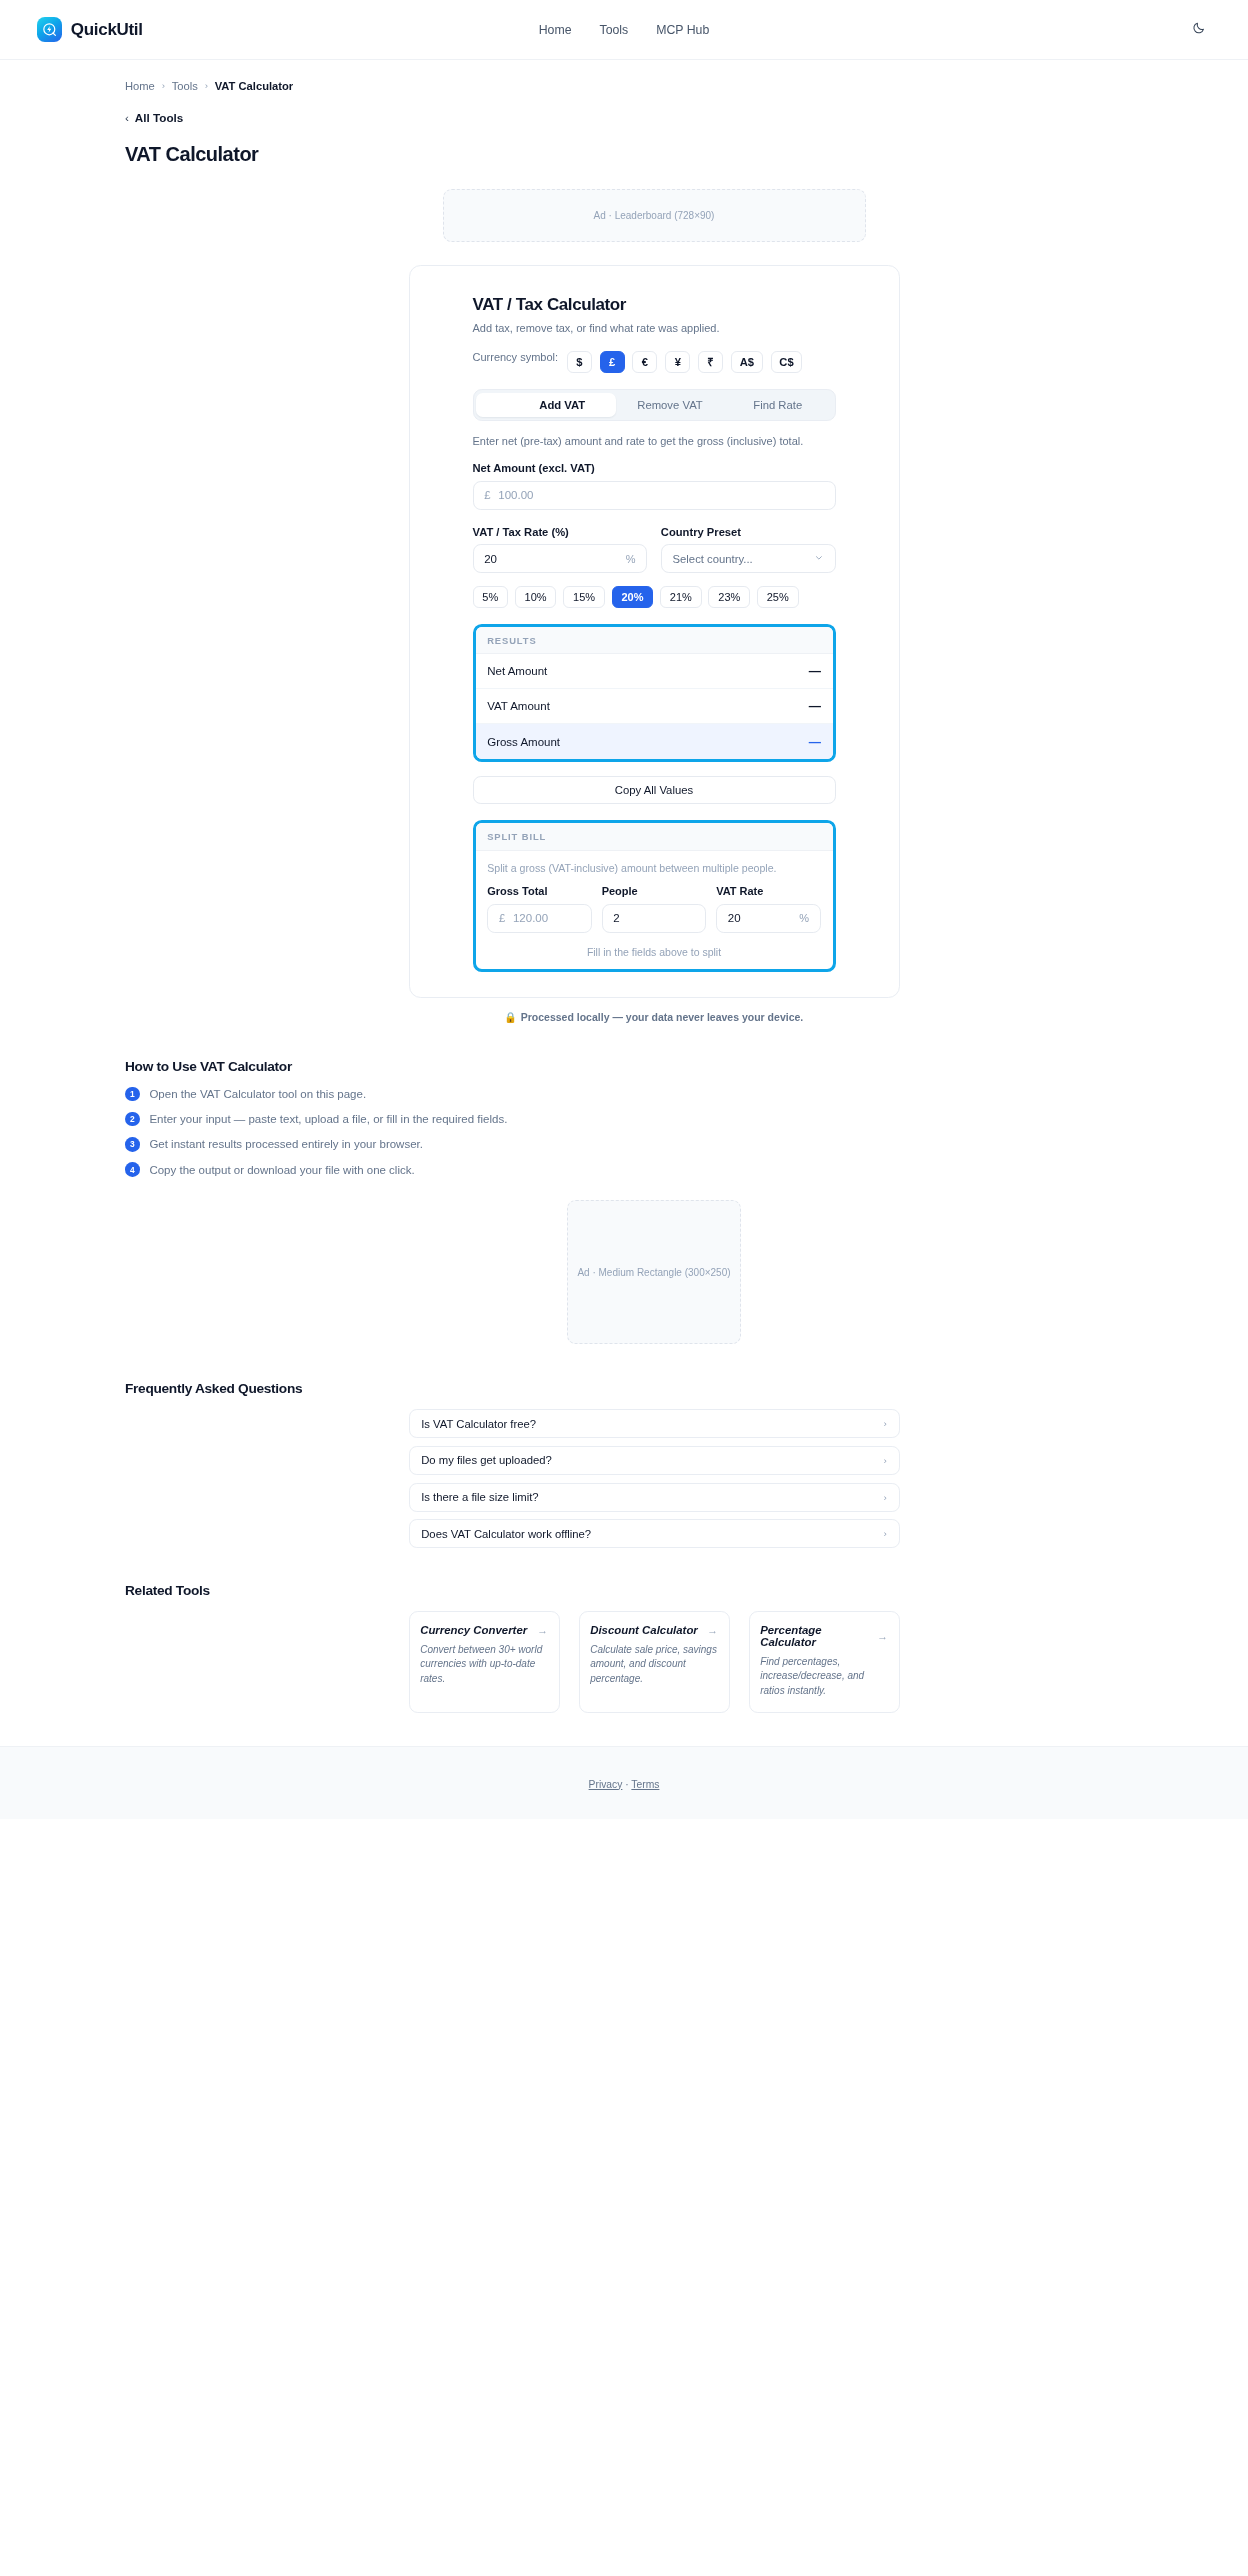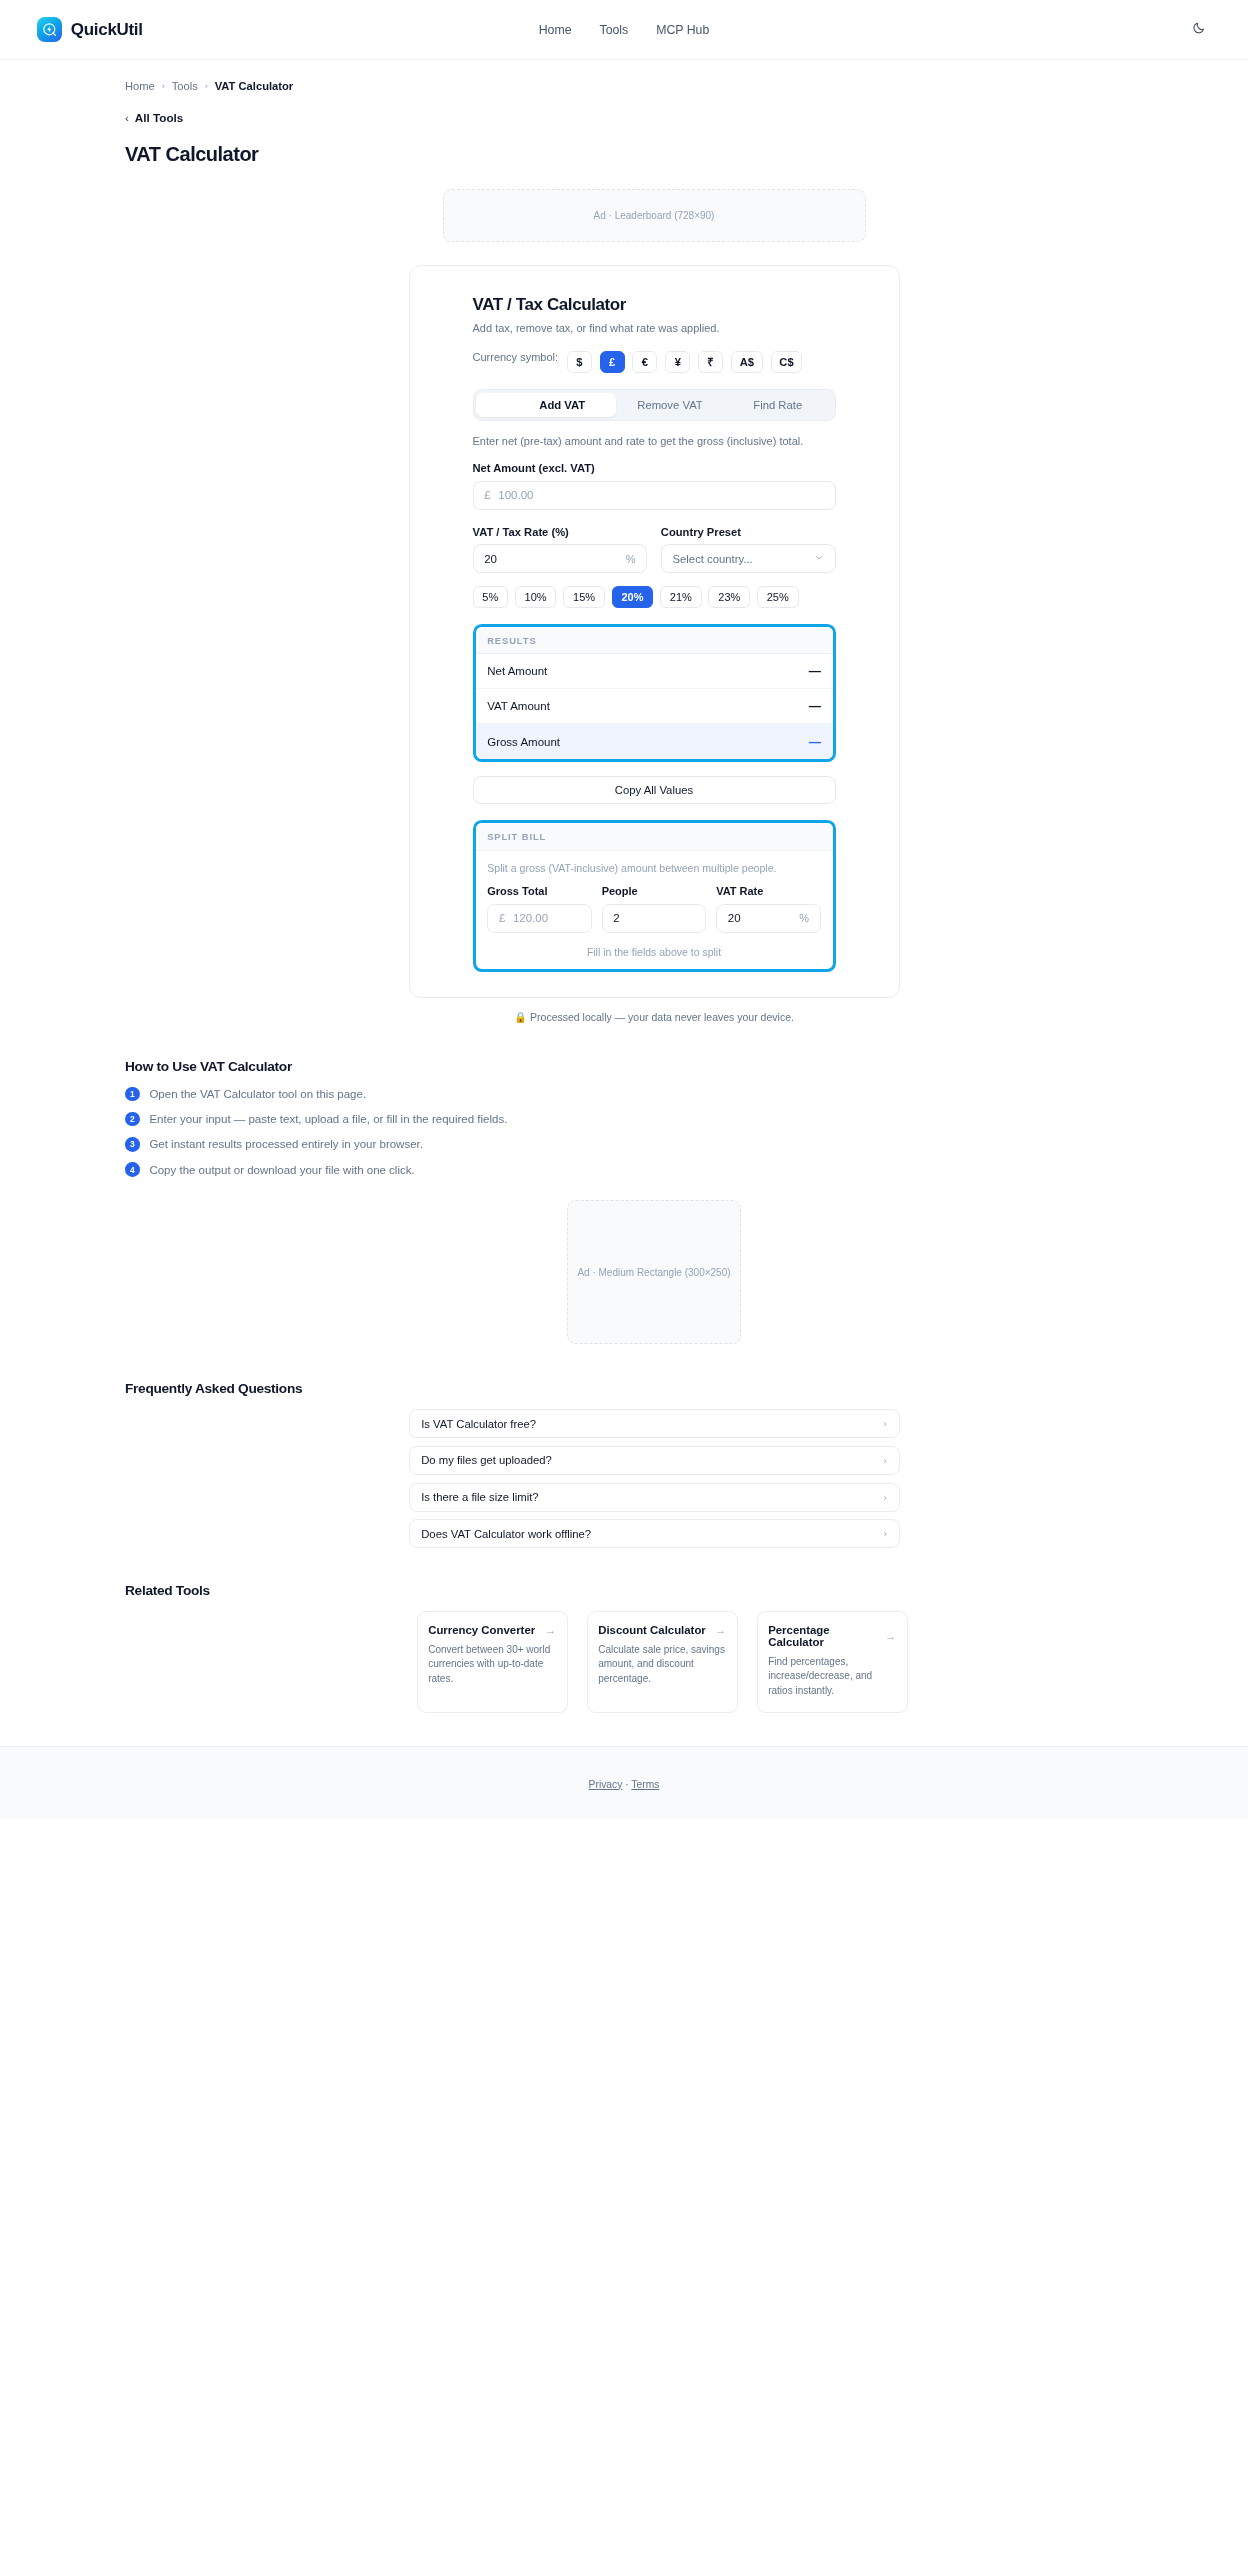--- a/index.html
+++ b/index.html
@@ -183,21 +183,21 @@
   .panel-body { padding: 11.7px; }
   .panel-desc { font-size: 10.6px; color:#94a3b8; }
   .split-cols { display:flex; gap:9.8px; margin-top: 10.7px; }
   .split-cols > div { flex:1; }
   .split-label { font-size: 11px; font-weight:700; color:#0f172a; }
   .split-note { margin-top: 12.7px; text-align:center; font-size: 10.5px; color:#94a3b8; }
 
   .privacy-note {
     width: 491px; margin: 12.7px auto 0 auto; text-align:center;
     font-size: 10.5px; color:#64748b;
-    position: relative; left: 30px;
+    position: relative; left: 30px; font-weight: bold;
   }
 
   
   .section-title { font-size: 13.7px; font-weight:700; letter-spacing:-0.3px; padding-left:125px; }
   .howto { margin-top: 35px; }
   .howto-list { margin-top: 12.7px; padding-left:125px; }
   .howto-item { display:flex; align-items:center; gap: 9.8px; margin-bottom: 10.7px; }
   .step-num {
     width: 14.6px; height:14.6px; border-radius:50%; background:#2563eb; color:#fff;
     font-size: 8.4px; font-weight:700;
@@ -213,21 +213,21 @@
     display:flex; align-items:center; justify-content:space-between;
     padding: 0 11.7px; margin-bottom: 7.8px; cursor:pointer;
   }
   .faq-q { font-size: 11.3px; color:#0f172a; }
   .faq-chev { font-size: 9.8px; color:#94a3b8; }
 
   
   .related { margin-top: 35px; padding-bottom: 33px; }
   .related-grid {
     width: 491px; margin: 12.7px auto 0 auto; display:flex; gap: 19px;
-    position:relative; left:38px;
+    position:relative; left:30px;font-style:italic;
   }
   .rel-card {
     flex:1; border:1px solid #e9edf3; border-radius: 8.8px; background:#fff;
     padding: 11.7px 10.7px 13.7px 10.7px;
   }
   .rel-head { display:flex; align-items:center; justify-content:space-between; }
   .rel-title { font-size: 11.4px; font-weight:700; color:#0f172a; }
   .rel-arrow { font-size: 10.7px; color:#94a3b8; }
   .rel-desc { margin-top: 6.8px; font-size: 10px; color:#64748b; line-height: 1.45; }
 

